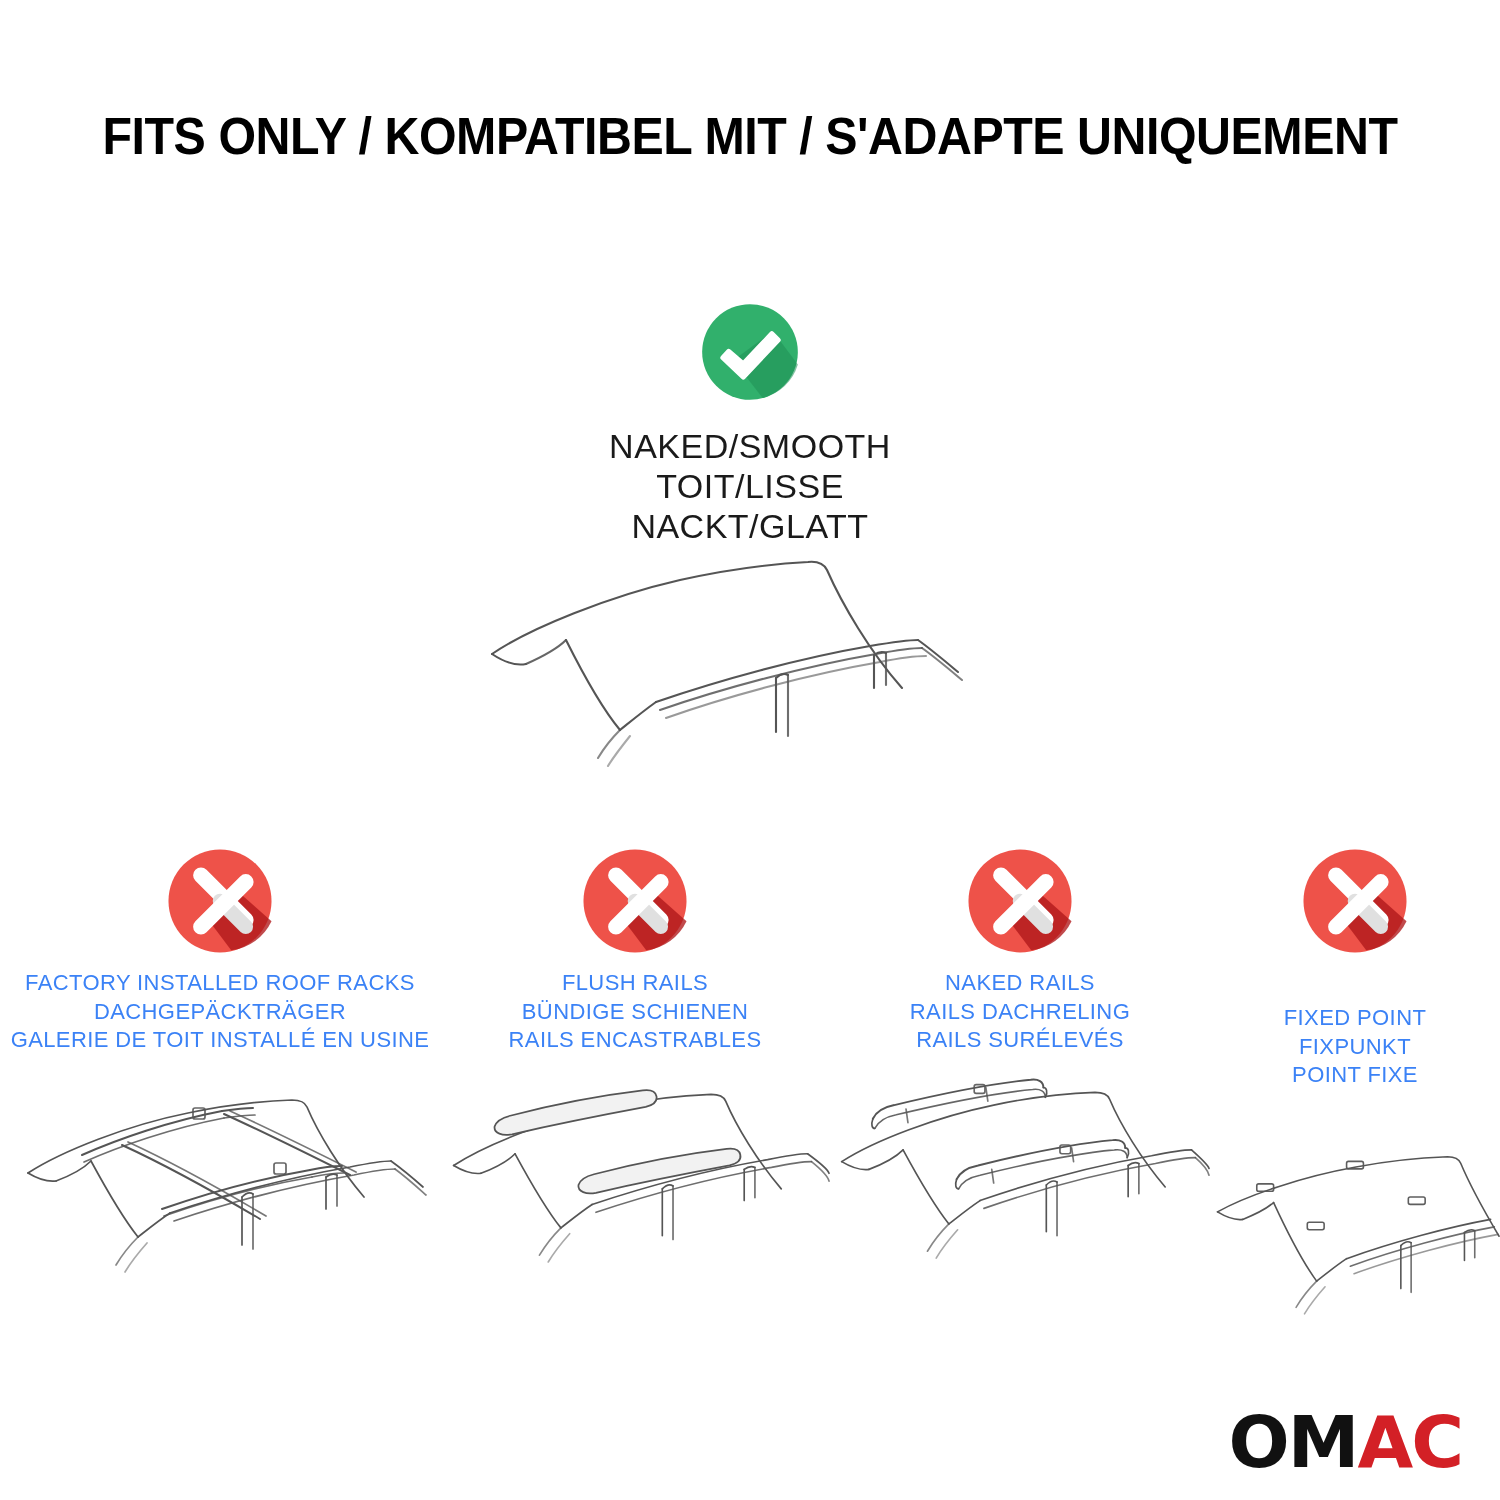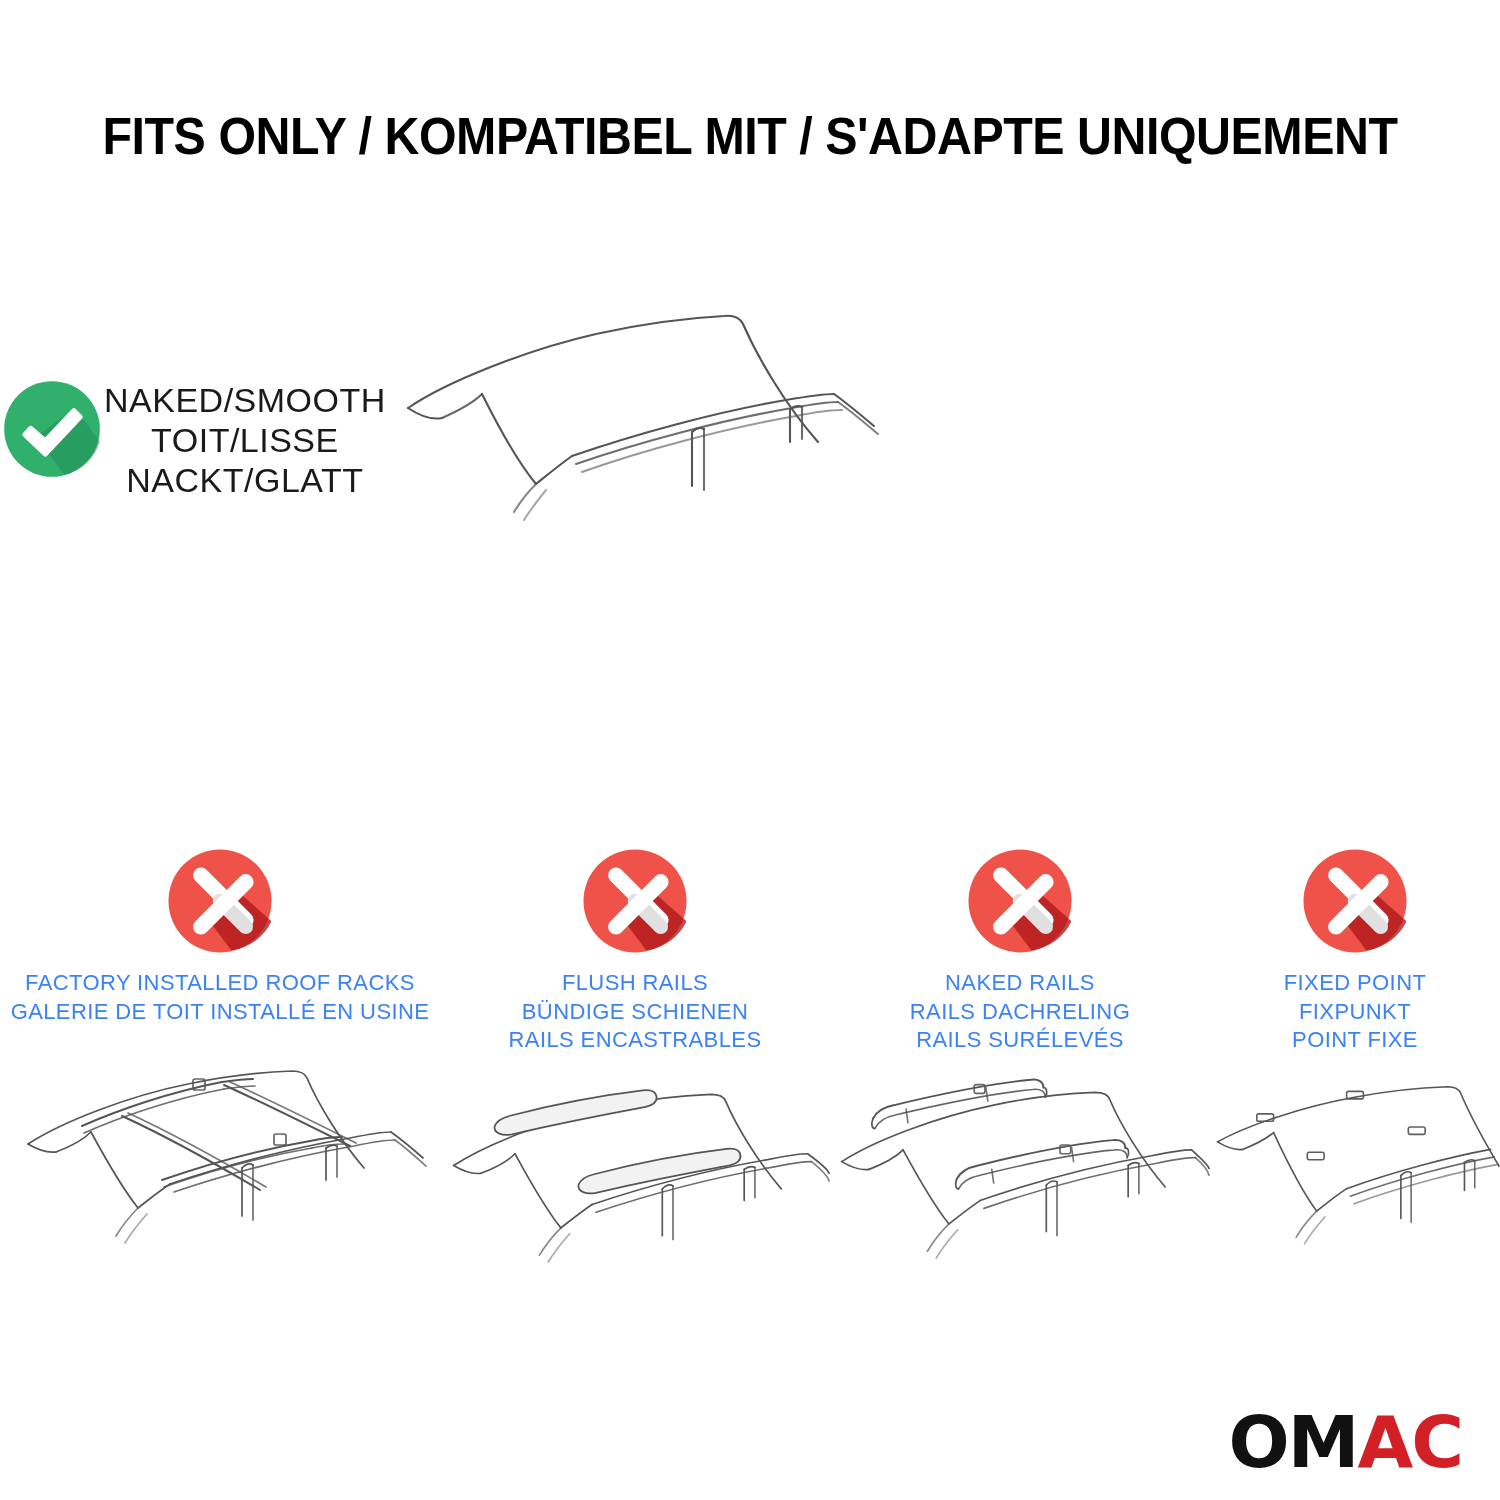--- a/index.html
+++ b/index.html
@@ -22,21 +22,21 @@
     color:#000000;
     transform:scaleX(0.93);
     white-space:nowrap;
   }
 
   
   #hero{
     position:absolute;
     left:0;right:0;top:300px;
     display:flex;
-    flex-direction:row;
+    flex-direction:column;
     align-items:center;
   }
   .badge{
     width:104px;height:104px;
     position:relative;
   }
   .badge svg{display:block;width:100%;height:100%;}
 
   #hero .hero-labels{
     margin-top:22px;
@@ -80,21 +80,21 @@
     margin-top:14px;
     width:100%;
     height:230px;
   }
   .nofit-art svg{display:block;width:100%;height:100%;}
 
   
   #col-0{width:440px;margin-left:0px;}
   #col-1{width:390px;margin-left:0px;}
   #col-2{width:380px;margin-left:0px;}
-  #col-3{width:290px;margin-left:0px;}
+  #col-3{width:290px;margin-left:0px;gap:35px;}
 
   
   #logo{
     position:absolute;
     right:38px;bottom:22px;
     display:flex;
     align-items:baseline;
     font-weight:700;
     font-size:72px;
     letter-spacing:-2px;
@@ -167,20 +167,21 @@
         <path d="M62 38 L96 68 A46 46 0 0 1 60 94 L36 62 Z" fill="#B0171A" opacity="0.78"></path>
         <g stroke-linecap="round" stroke-linejoin="round">
           <path d="M33 27 L73 67" stroke="#FFFFFF" stroke-width="14"></path>
           <path d="M50 50 L73 73" stroke="#E0E0E0" stroke-width="13" stroke-linecap="round"></path>
           <path d="M33 73 L73 33" stroke="#FFFFFF" stroke-width="14"></path>
         </g>
       </svg>
     </div>
     <div class="nofit-labels">
       <div>FACTORY INSTALLED ROOF RACKS</div>
+      <div>DACHGEPÄCKTRÄGER</div>
       <div>GALERIE DE TOIT INSTALLÉ EN USINE</div>
     </div>
     <div class="nofit-art">
       <svg viewBox="0 0 420 230" fill="none" stroke="#555555" stroke-width="1.7" stroke-linecap="round" stroke-linejoin="round">
 
         <path d="M18 104 C52 82 118 56 178 44 C216 36 252 32 282 31 C290 31 295 33 297 38
                  C308 64 330 100 354 128"></path>
         <path d="M18 104 C28 110 38 113 46 112"></path>
         <path d="M46 112 C62 106 74 99 81 92"></path>
         <path d="M81 92 C94 116 112 148 128 168"></path>

